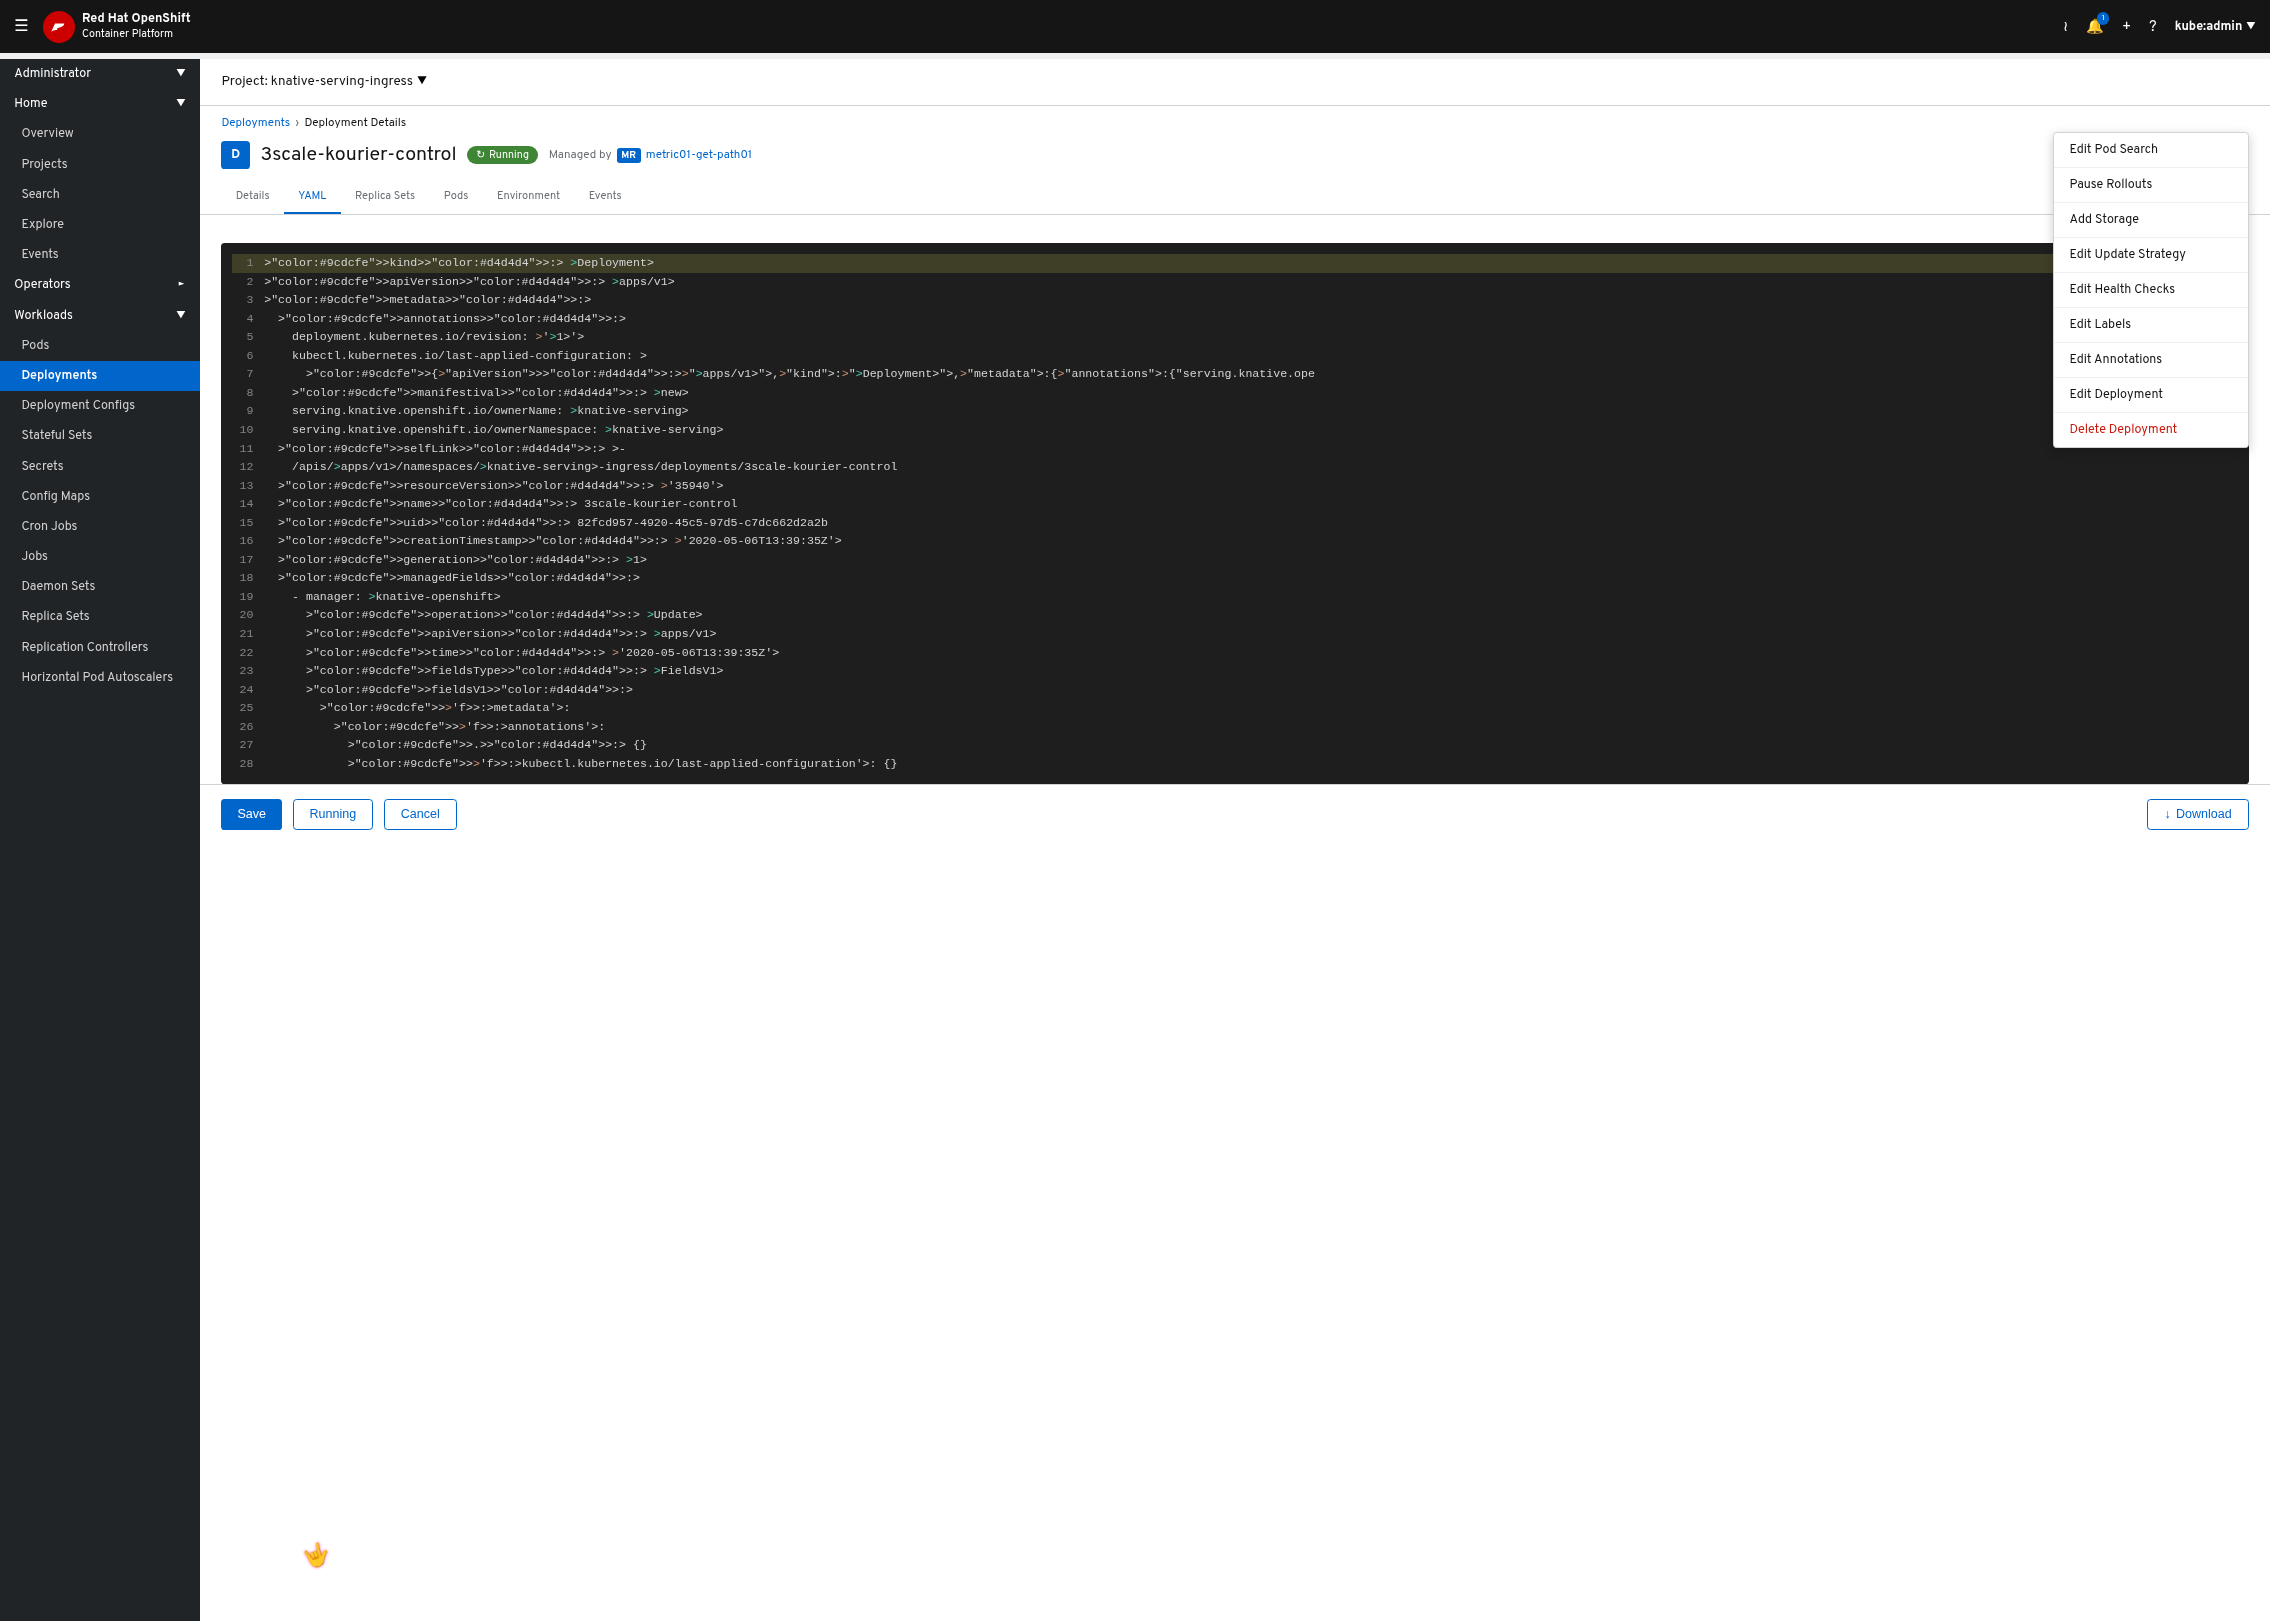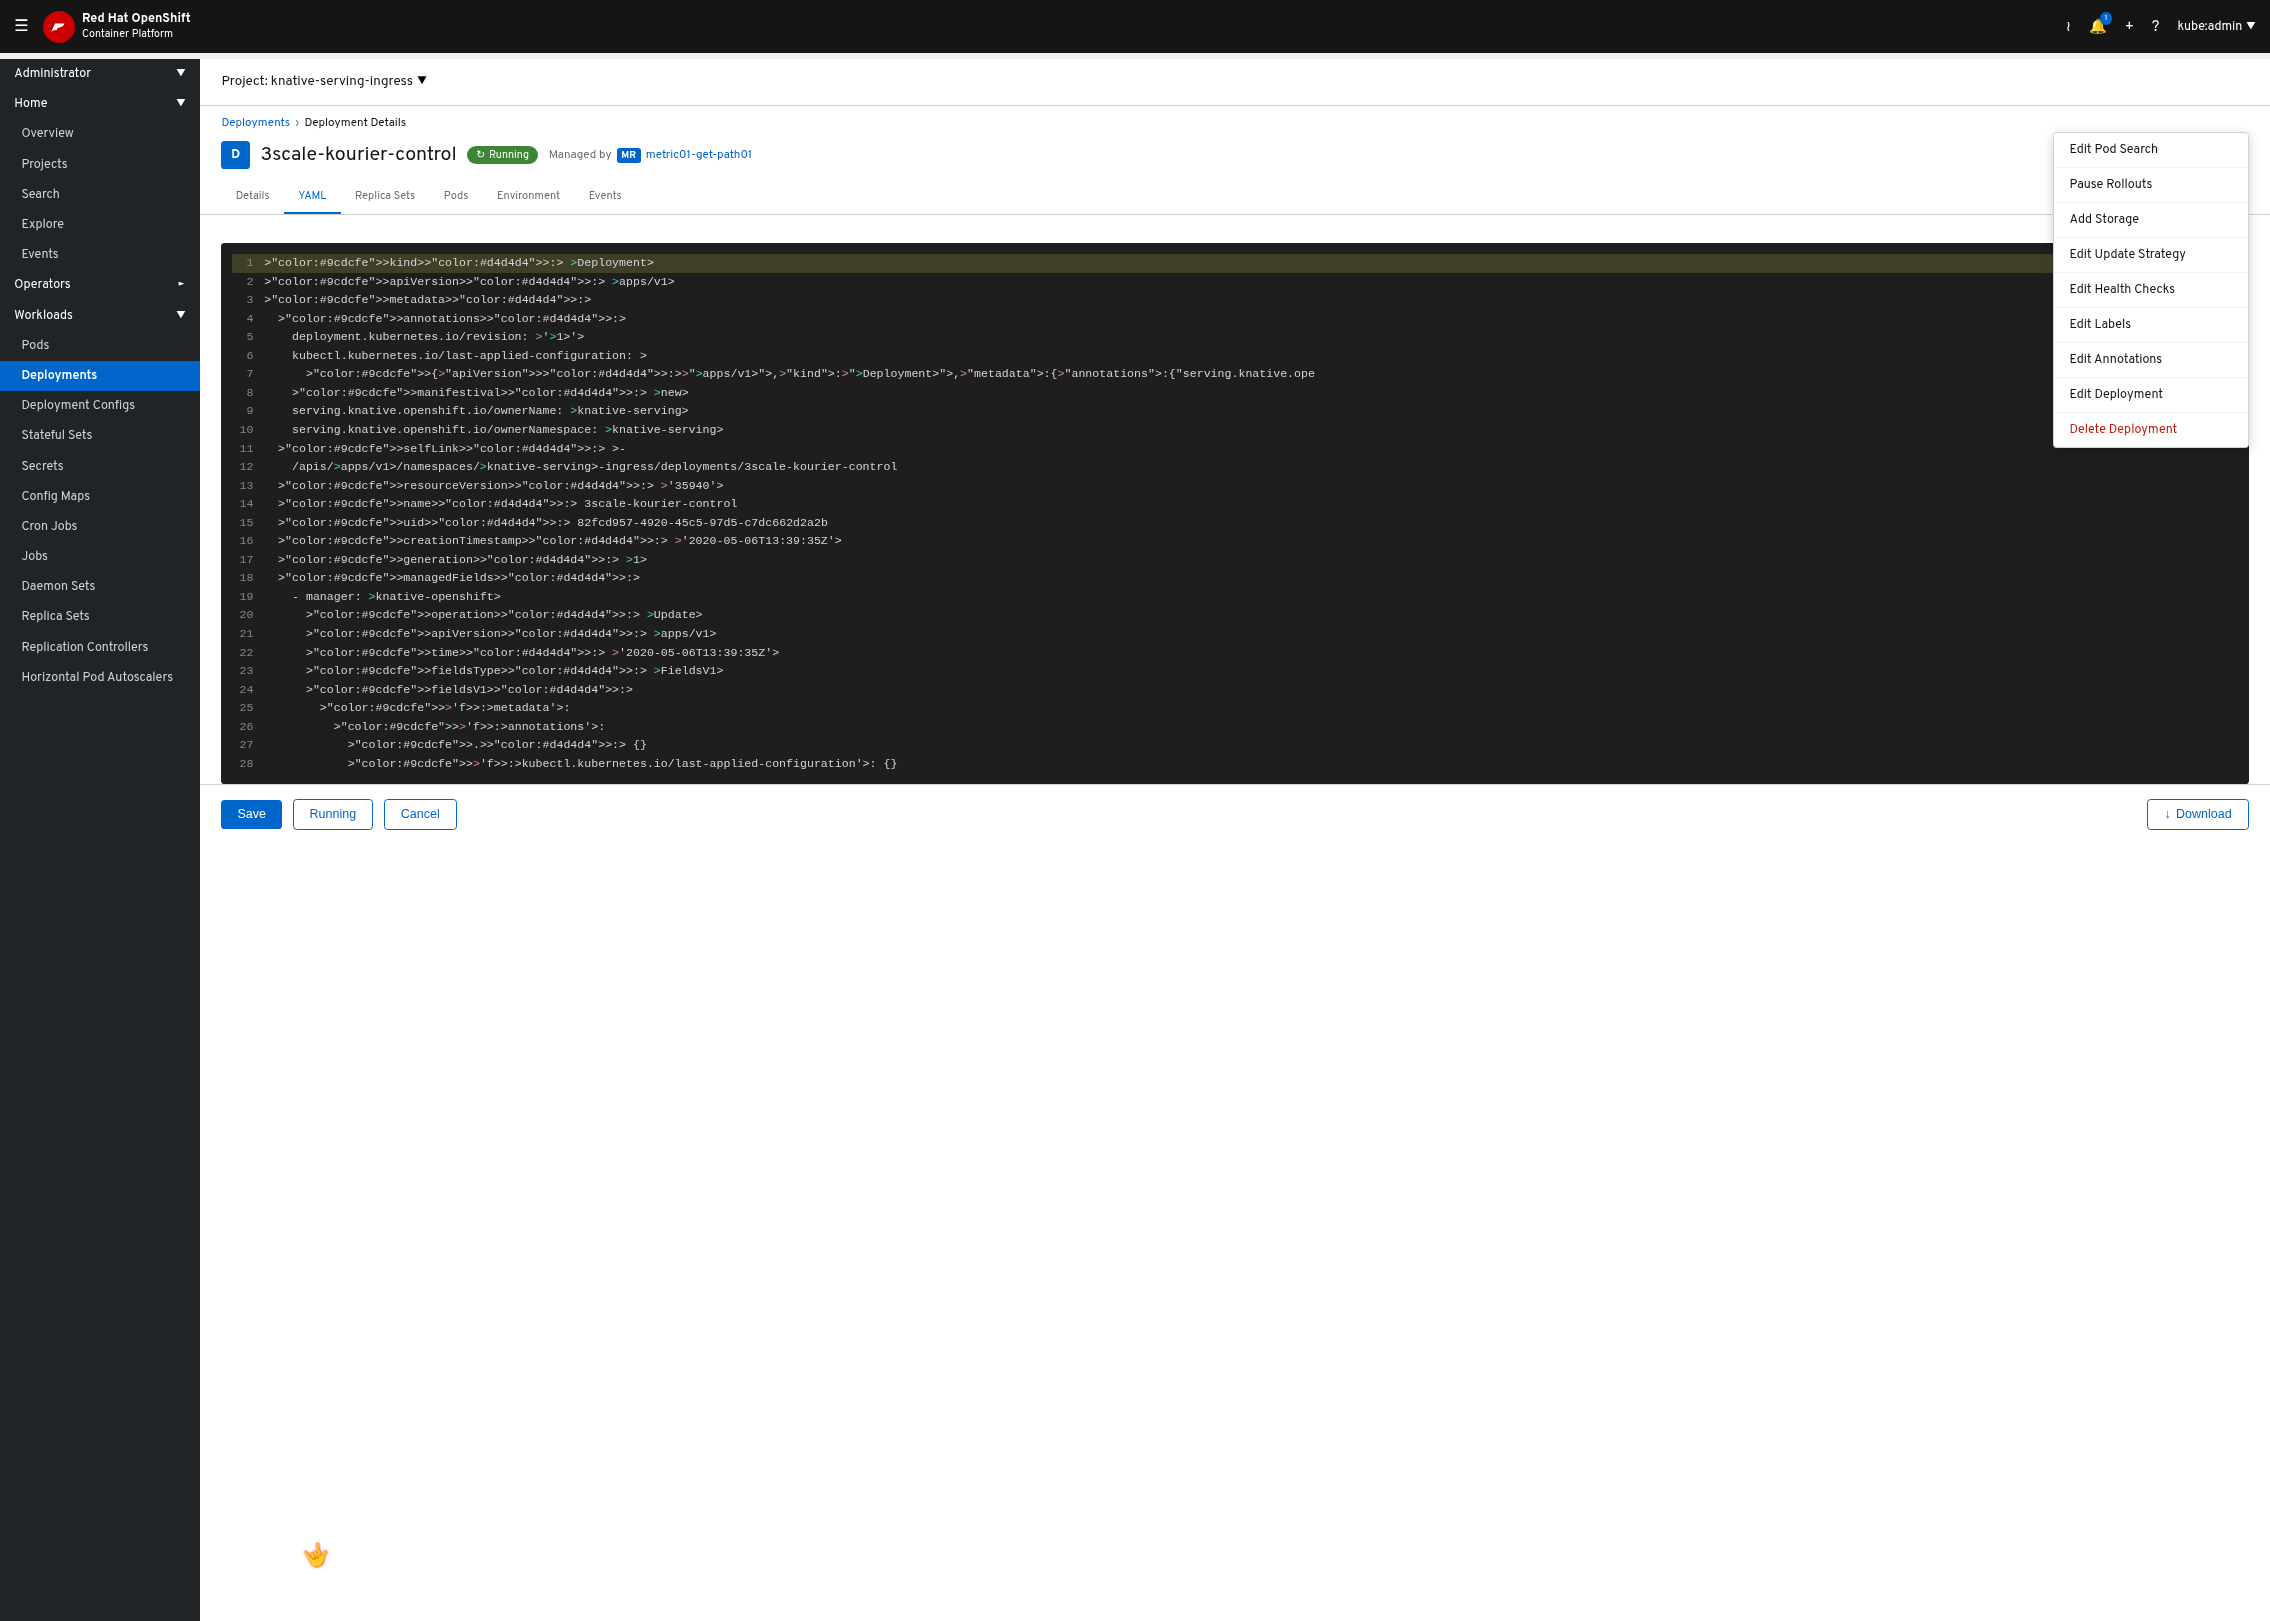--- a/index.html
+++ b/index.html
@@ -19,21 +19,21 @@
     }
     .hamburger { color: #fff; font-size: 16px; cursor: pointer; }
     .brand { display: flex; align-items: center; gap: 7.1px; }
     .brand-logo { width: 32px; height: 32px; }
     .brand-text { color: #fff; font-size: 10.7px; line-height: 1.3; }
     .brand-text strong { display: block; font-size: 12.5px; }
     .nav-spacer { flex: 1; }
     .nav-icons { display: flex; align-items: center; gap: 18px; }
     .nav-icon { color: #fff; font-size: 14.3px; cursor: pointer; position: relative; }
     .nav-badge { background: #06c; color: #fff; font-size: 8px; border-radius: 50%; width: 12.5px; height: 12.5px; display: flex; align-items: center; justify-content: center; position: absolute; top: -5.3px; right: -5.3px; }
-    .user-menu { color: #fff; font-size: 12.5px; cursor: pointer; display: flex; align-items: flex-start; gap: 3.6px; }
+    .user-menu { color: #fff; font-size: 12.5px; cursor: pointer; display: flex; align-items: flex-start; gap: 3.6px; font-weight: bold; }
 
     
     .layout { display: flex; margin-top: 59px; height: calc(100vh - 53px); }
 
     
     .sidebar {
       width: 200px;
       background: #212427;
       color: #fff;
       overflow-y: auto;
@@ -163,21 +163,20 @@
     .line-num { color: #858585; min-width: 21.4px; text-align: right; user-select: none; }
     .line-content { white-space: pre; }
     .yaml-highlight { background: rgba(255,255,100,0.15); }
 
     
     .footer-actions {
       background: #fff;
       border-top: 0.9px solid #d2d2d2;
       padding: 14.3px 21.4px;
       display: flex;
-      align-items: center;
       gap: 10.7px;
     }
     .btn-primary {
       background: #06c;
       color: #fff;
       border: none;
       border-radius: 3.6px;
       padding: 7.1px 16px;
       font-size: 12.5px;
       cursor: pointer;

